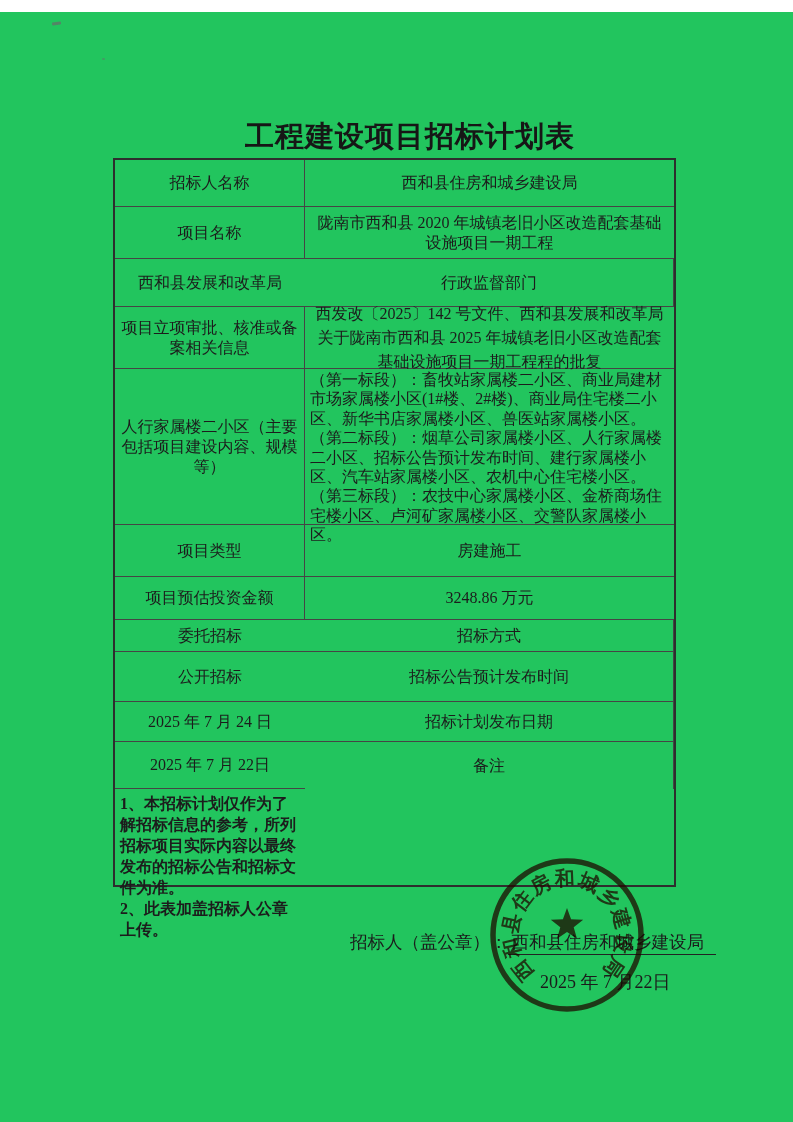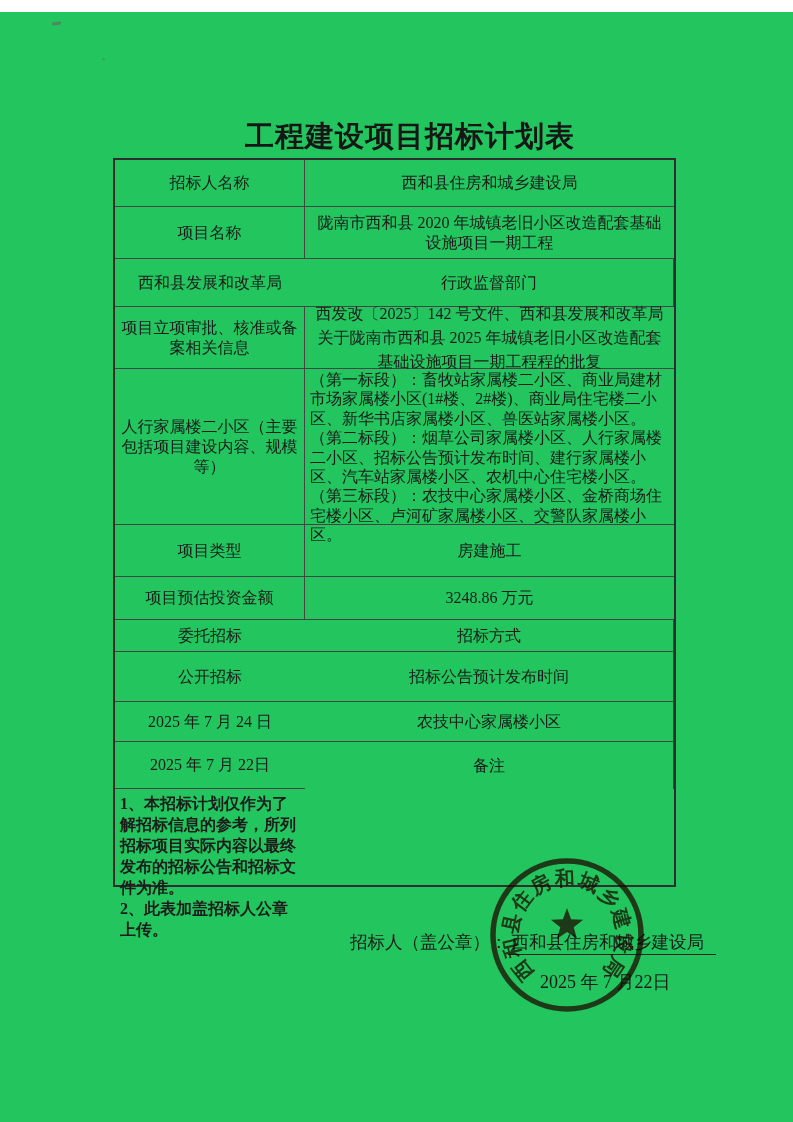--- a/index.html
+++ b/index.html
@@ -88,21 +88,21 @@
     <div class="cell">3248.86 万元</div>
 
     <div class="cell">委托招标</div>
 
     <div class="cell lbl">招标方式</div>
     <div class="cell">公开招标</div>
 
     <div class="cell lbl">招标公告预计发布时间</div>
     <div class="cell">2025 年 7 月 24 日</div>
 
-    <div class="cell lbl">农技中心家属楼小区</div>
+    <div class="cell lbl">招标计划发布日期</div>
     <div class="cell">2025 年 7 月 22日</div>
 
     <div class="cell lbl">备注</div>
     <div class="cell block v-remarks">
       <div>1、本招标计划仅作为了解招标信息的参考，所列招标项目实际内容以最终发布的招标公告和招标文件为准。</div>
       <div>2、此表加盖招标人公章上传。</div>
     </div>
 
   </div>
 

